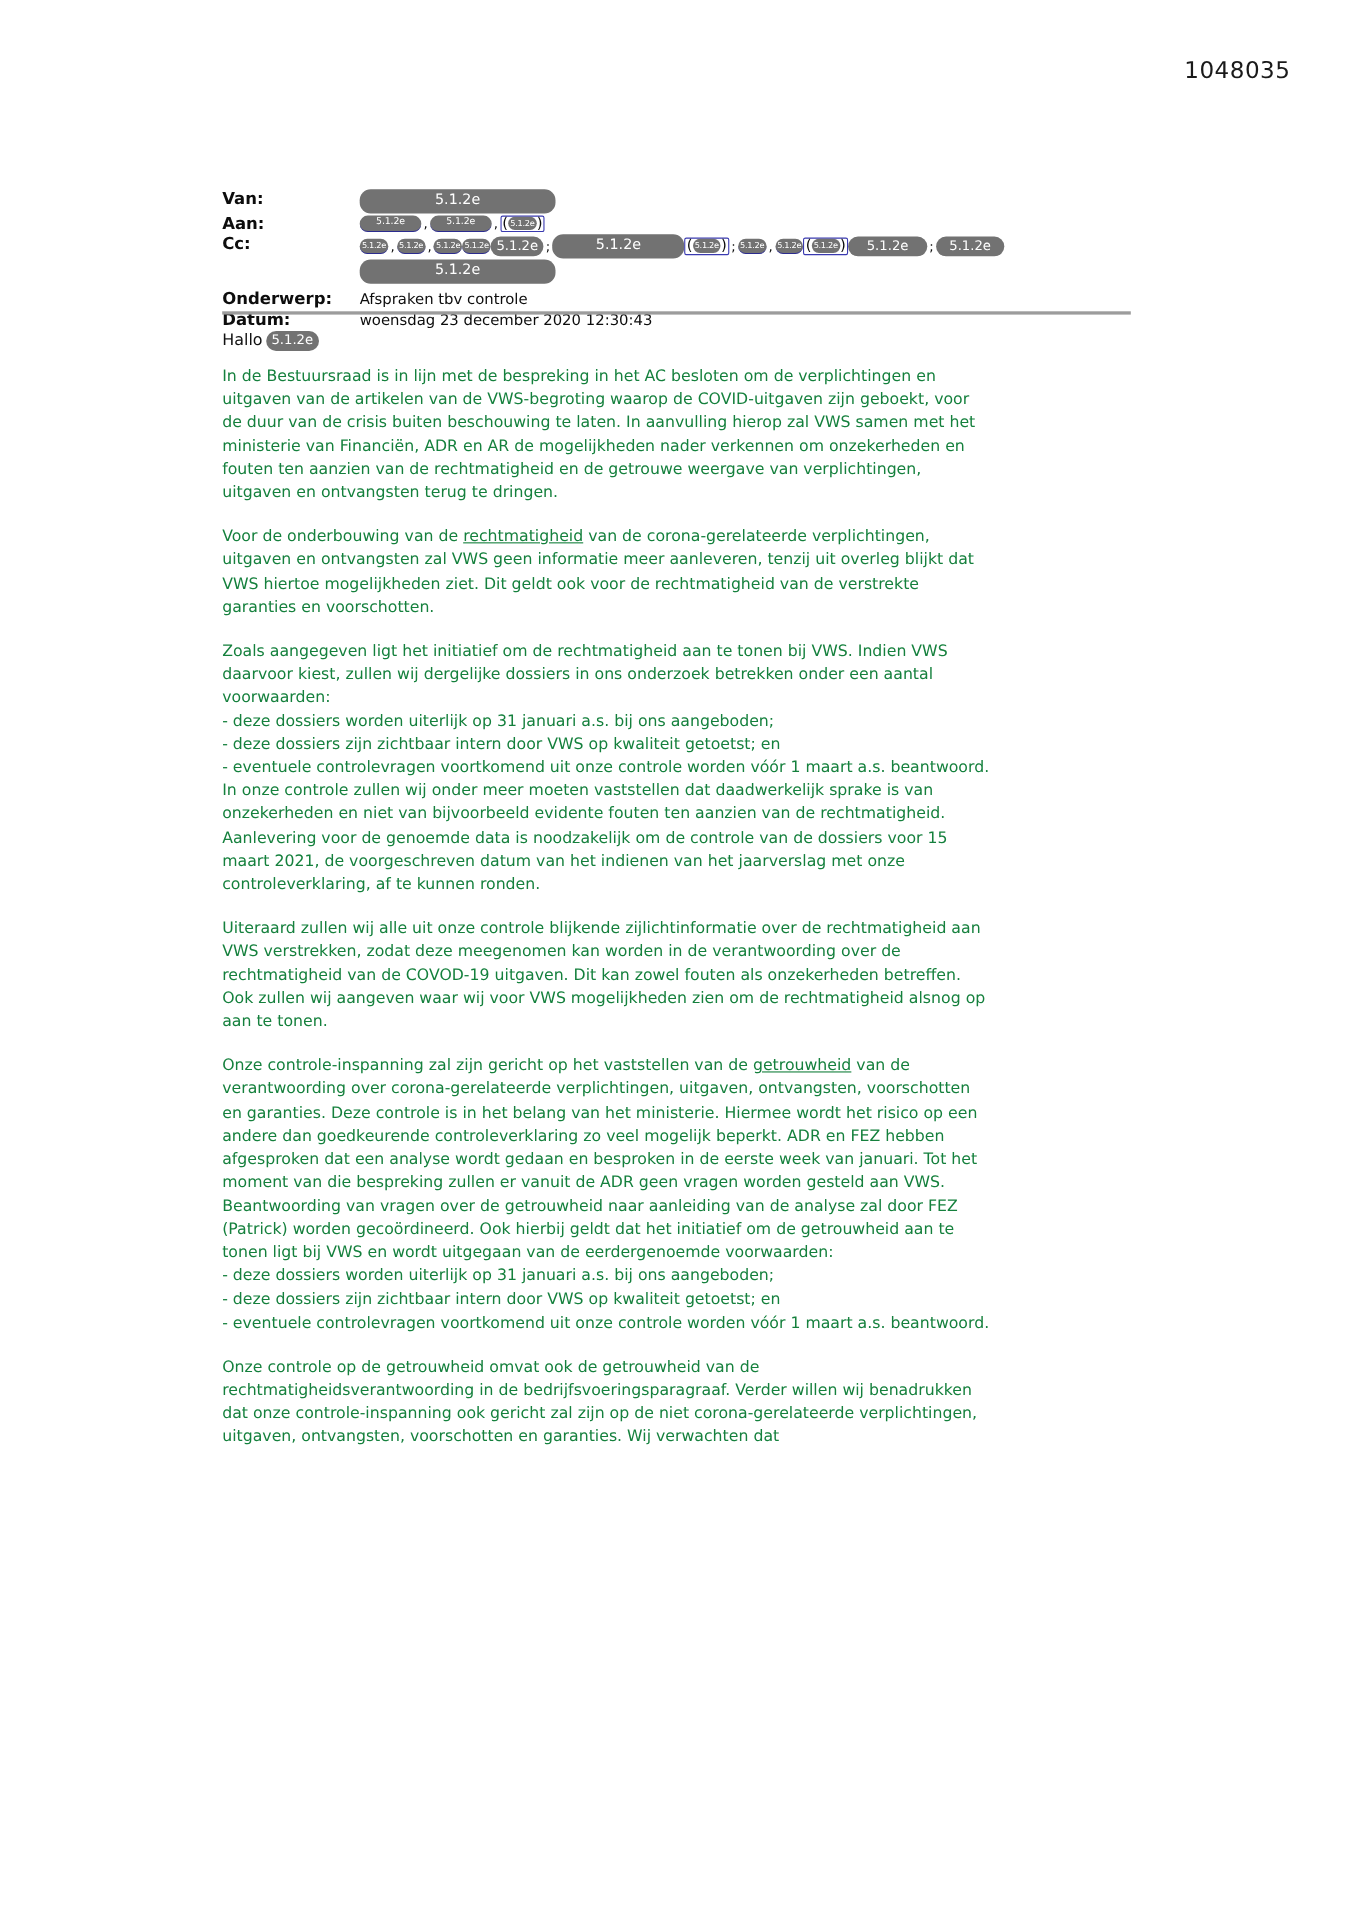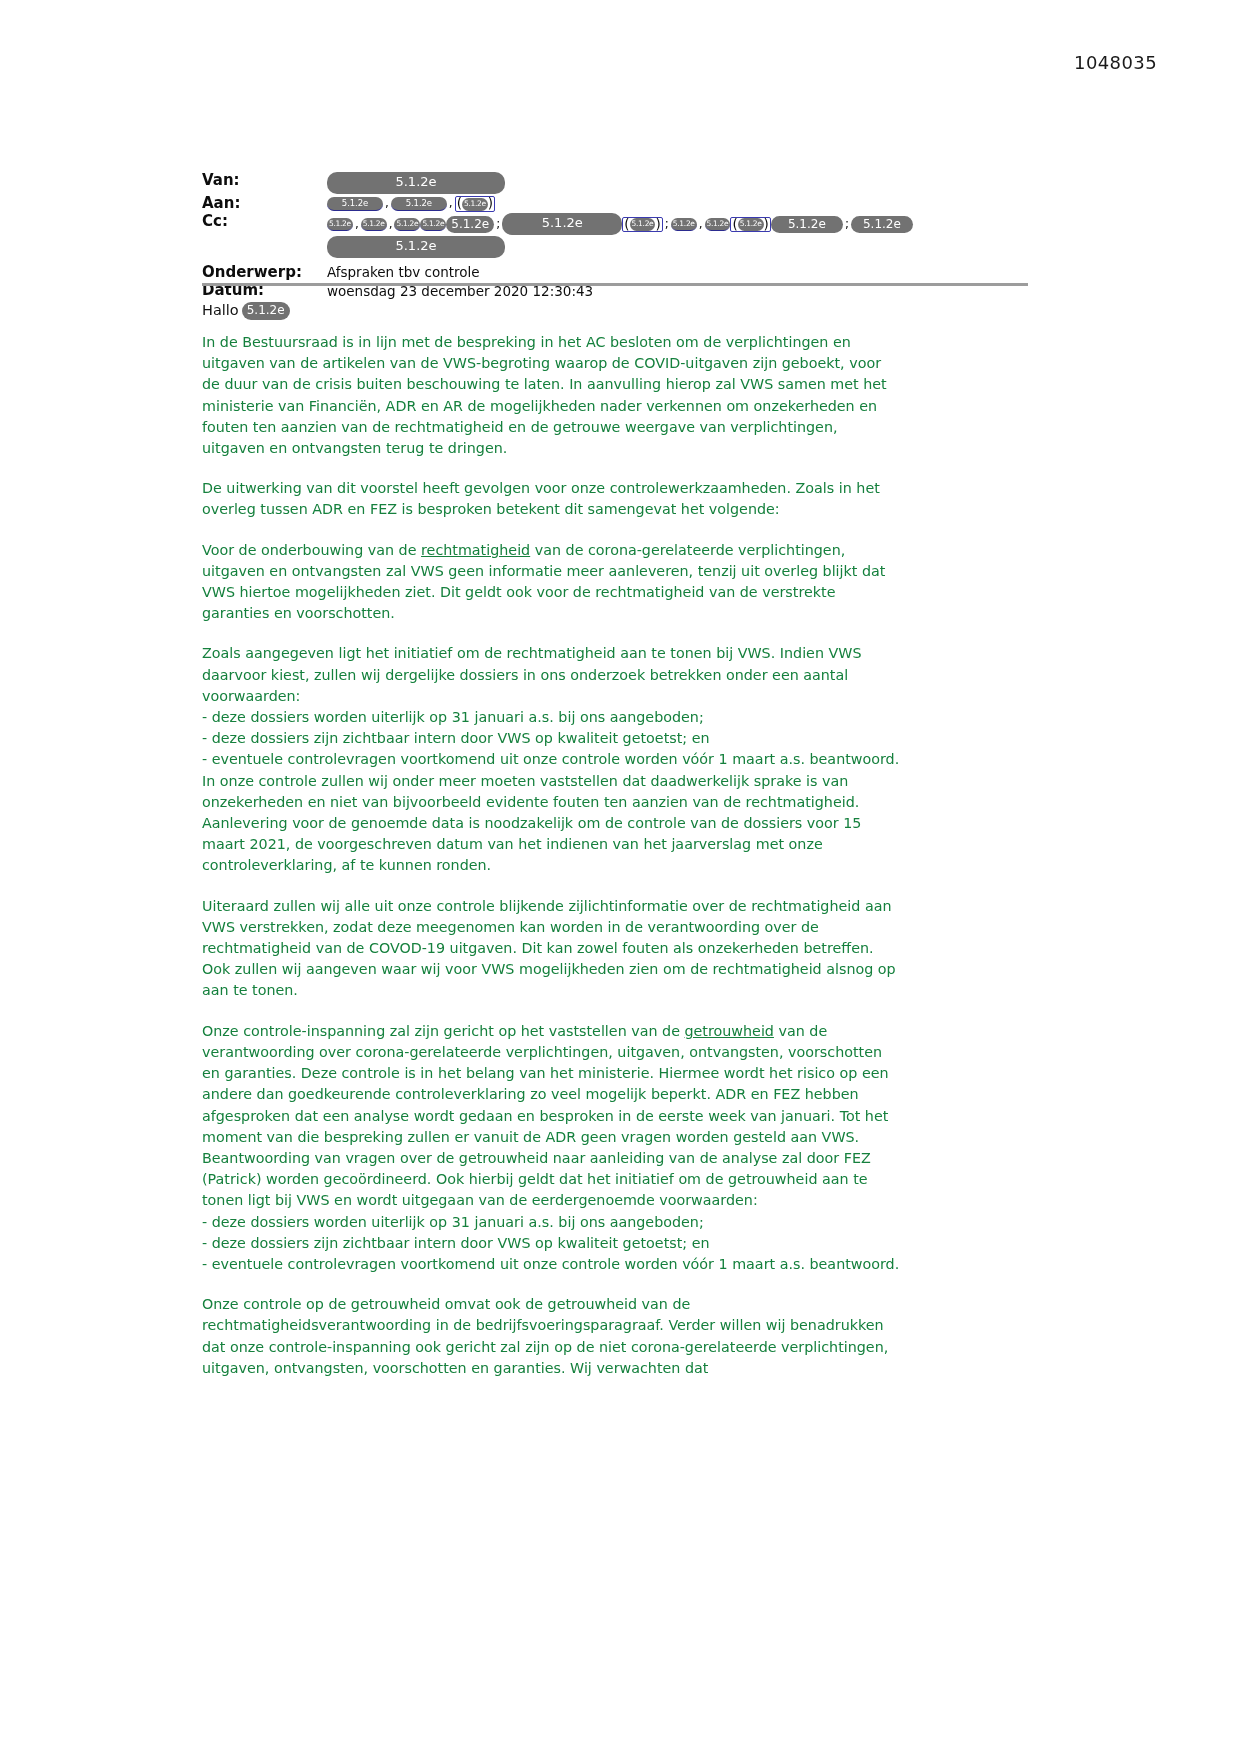--- a/index.html
+++ b/index.html
@@ -16,22 +16,22 @@
     background: #ffffff;
     font-family: "DejaVu Sans", "Liberation Sans", sans-serif;
     color: #111111;
     overflow: hidden;
   }
 
   
   .doc-number {
     position: absolute;
     top: 52px;
-    right: 84px;
-    font-size: 18px;
+    right: 68px;
+    font-size: 21px;
     letter-spacing: 0.4px;
     color: #1a1a1a;
     font-family: "DejaVu Sans", "Liberation Sans", sans-serif;
   }
 
   
   .mail-header {
     position: absolute;
     left: 202px;
     top: 172px;
@@ -203,42 +203,41 @@
     <div class="hdr-row">
       <div class="hdr-label">Cc:</div>
       <div class="hdr-value cc-line">
         <span class="chunk"><span class="redact xs linked">5.1.2e</span><span class="sep">,</span><span class="redact xs linked">5.1.2e</span><span class="sep">,</span><span class="redact xs linked">5.1.2e</span><span class="redact xs linked">5.1.2e</span><span class="redact mid">5.1.2e</span><span class="sep">;</span><span class="redact big" style="width:120px;padding:3px 0 4px;">5.1.2e</span><span class="paren">(<span class="redact xs">5.1.2e</span>)</span><span class="sep">;</span><span class="redact xs linked">5.1.2e</span><span class="sep">,</span><span class="redact xs linked">5.1.2e</span><span class="paren">(<span class="redact xs">5.1.2e</span>)</span><span class="redact mid" style="min-width:72px;text-align:center;">5.1.2e</span><span class="sep">;</span><span class="redact mid" style="min-width:62px;text-align:center;">5.1.2e</span></span>
         <div class="cc-second">
           <span class="redact big">5.1.2e</span>
         </div>
       </div>
     </div>
 
-    <div class="hdr-row" style="margin-top:5px;align-items:center;">
+    <div class="hdr-row" style="margin-top:5px;">
       <div class="hdr-label">Onderwerp:</div>
       <div class="hdr-value plain">Afspraken tbv controle</div>
     </div>
 
     <div class="hdr-row">
       <div class="hdr-label">Datum:</div>
       <div class="hdr-value plain">woensdag 23 december 2020 12:30:43</div>
     </div>
   </div>
 
   <div class="hrule"></div>
 
   <div class="greeting">
     <span>Hallo</span><span class="redact">5.1.2e</span>
   </div>
 
   <div class="body-text">
 
     <p>In de Bestuursraad is in lijn met de bespreking in het AC besloten om de verplichtingen en uitgaven van de artikelen van de VWS-begroting waarop de COVID-uitgaven zijn geboekt, voor de duur van de crisis buiten beschouwing te laten. In aanvulling hierop zal VWS samen met het ministerie van Financiën, ADR en AR de mogelijkheden nader verkennen om onzekerheden en fouten ten aanzien van de rechtmatigheid en de getrouwe weergave van verplichtingen, uitgaven en ontvangsten terug te dringen.</p>
 
-    <p>De uitwerking van dit voorstel heeft gevolgen voor onze controlewerkzaamheden. Zoals in het overleg tussen ADR en FEZ is besproken betekent dit samengevat het volgende:</p>
 
     <p><span>Voor de onderbouwing van de </span><span class="u">rechtmatigheid</span><span> van de corona-gerelateerde verplichtingen, uitgaven en ontvangsten zal VWS geen informatie meer aanleveren, tenzij uit overleg blijkt dat VWS hiertoe mogelijkheden ziet. Dit geldt ook voor de rechtmatigheid van de verstrekte garanties en voorschotten.</span></p>
 
     <p class="tight">Zoals aangegeven ligt het initiatief om de rechtmatigheid aan te tonen bij VWS. Indien VWS daarvoor kiest, zullen wij dergelijke dossiers in ons onderzoek betrekken onder een aantal voorwaarden:</p>
     <p class="tight">- deze dossiers worden uiterlijk op 31 januari a.s. bij ons aangeboden;</p>
     <p class="tight">- deze dossiers zijn zichtbaar intern door VWS op kwaliteit getoetst; en</p>
     <p class="tight">- eventuele controlevragen voortkomend uit onze controle worden vóór 1 maart a.s. beantwoord. In onze controle zullen wij onder meer moeten vaststellen dat daadwerkelijk sprake is van onzekerheden en niet van bijvoorbeeld evidente fouten ten aanzien van de rechtmatigheid.</p>
     <p>Aanlevering voor de genoemde data is noodzakelijk om de controle van de dossiers voor 15 maart 2021, de voorgeschreven datum van het indienen van het jaarverslag met onze controleverklaring, af te kunnen ronden.</p>
 
     <p>Uiteraard zullen wij alle uit onze controle blijkende zijlichtinformatie over de rechtmatigheid aan VWS verstrekken, zodat deze meegenomen kan worden in de verantwoording over de rechtmatigheid van de COVOD-19 uitgaven. Dit kan zowel fouten als onzekerheden betreffen. Ook zullen wij aangeven waar wij voor VWS mogelijkheden zien om de rechtmatigheid alsnog op aan te tonen.</p>

